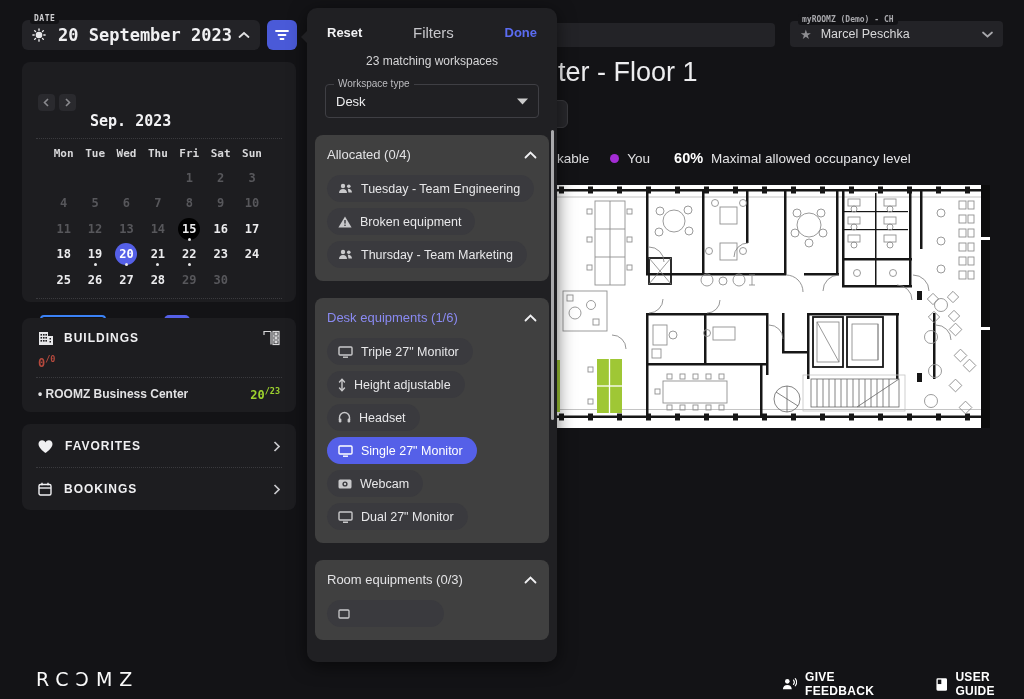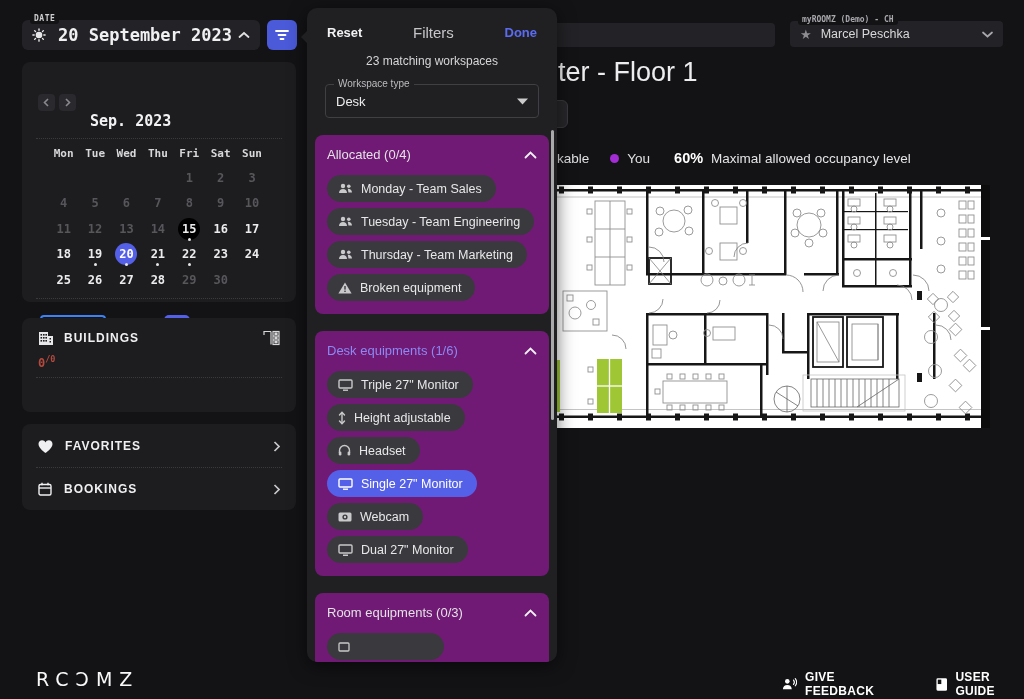--- a/index.html
+++ b/index.html
@@ -83,21 +83,21 @@
                border-bottom:7px solid transparent;border-right:7px solid #202023;}
   .p-head{display:flex;align-items:center;margin:16px 20px 0 20px;}
   .p-reset{font-size:13px;font-weight:bold;color:#f2f2f4;}
   .p-title{flex:1;text-align:center;font-size:15px;color:#c6c6ca;}
   .p-done{font-size:13px;font-weight:bold;color:#5b6cf2;}
   .p-match{text-align:center;font-size:12px;color:#d6d6d8;margin-top:13px;}
   .p-select{position:relative;margin:16px 18px 0 18px;height:34px;border:1px solid #3f3f44;border-radius:4px;
             display:flex;align-items:center;padding:0 10px;box-sizing:border-box;}
   .p-select .lbl{position:absolute;top:-7px;left:8px;font-size:10px;color:#bcbcc0;background:#202023;padding:0 4px;}
   .p-select .val{font-size:13px;color:#ececee;flex:1;}
-  .section{margin:17px 8px 0 8px;background:#701a75;border-radius:8px;padding:12px 12px 13px 12px;}
+  .section{margin:17px 8px 0 8px;background:#404040;border-radius:8px;padding:12px 12px 13px 12px;}
   .sec-head{display:flex;align-items:center;}
   .sec-title{font-size:13px;color:#e2e2e4;flex:1;}
   .sec-title.accent{color:#8a8af2;}
   .chips{display:flex;flex-direction:column;align-items:flex-start;gap:6px;margin-top:13px;}
   .chip{display:inline-flex;align-items:center;gap:8px;background:#3a3a3e;border-radius:14px;
         padding:6px 14px 6px 11px;font-size:12.5px;color:#e8e8ea;min-height:15px;}
   .chip.selected{background:#5560e8;color:#fff;}
   .chip .ic{display:flex;color:#c9c9cb;}
   .chip.selected .ic{color:#fff;}
   .chip.stub{min-width:92px;}
@@ -588,20 +588,24 @@
             <rect x="12" y="7.2" width="2" height="1.4" fill="#d8d8da"></rect>
             <rect x="12" y="11.4" width="2" height="1.4" fill="#d8d8da"></rect>
         </svg>
       </span>
     </div>
     <div id="bld-rows">
         <div class="bld-row">
           <span class="cnt mono cnt-red">0<sup>/0</sup></span>
         </div>
         <hr class="dotted" style="margin: 7px 14px 0px;">
+        <div class="bld-row">
+          <span class="nm bullet">ROOMZ Business Center</span>
+          <span class="cnt mono cnt-green">20<sup>/23</sup></span>
+        </div>
       </div>
   </div>
 
   <div class="card favbook">
     <div class="fb-row" style="margin-top:1px;">
       <span>
         <svg width="15" height="13" viewBox="0 0 15 13" fill="#f0f0f2">
             <path d="M7.5,13 C7.5,13 0.5,8.5 0.5,4 C0.5,1.8 2.2,0.3 4.1,0.3 C5.6,0.3 6.9,1.2 7.5,2.5 C8.1,1.2 9.4,0.3 10.9,0.3 C12.8,0.3 14.5,1.8 14.5,4 C14.5,8.5 7.5,13 7.5,13 Z"></path>
           </svg>
       </span>
@@ -661,53 +665,42 @@
       <div class="chips">
           <span class="chip">
             <span class="ic">
               <svg width="15" height="11" viewBox="0 0 15 11" fill="currentColor">
                 <circle cx="5" cy="3" r="2.2"></circle>
                 <path d="M1,10 C1,7.4 2.8,6 5,6 C7.2,6 9,7.4 9,10 Z"></path>
                 <circle cx="10.8" cy="3.2" r="1.8"></circle>
                 <path d="M9.8,5.8 C12,5.7 14,7 14,9.6 L10.5,9.6"></path>
               </svg>
             </span>
-            <span>Monday - Team Sales</span>
+            <span>Tuesday - Team Engineering</span>
+          </span>
+          <span class="chip">
+            <span class="ic">
+              <svg width="14" height="12" viewBox="0 0 14 12" fill="currentColor">
+                <path d="M7,0.5 L13.6,11.5 L0.4,11.5 Z"></path>
+                <rect x="6.3" y="4" width="1.4" height="3.6" fill="#3a3a3e"></rect>
+                <rect x="6.3" y="8.6" width="1.4" height="1.4" fill="#3a3a3e"></rect>
+              </svg>
+            </span>
+            <span>Broken equipment</span>
           </span>
           <span class="chip">
             <span class="ic">
               <svg width="15" height="11" viewBox="0 0 15 11" fill="currentColor">
                 <circle cx="5" cy="3" r="2.2"></circle>
                 <path d="M1,10 C1,7.4 2.8,6 5,6 C7.2,6 9,7.4 9,10 Z"></path>
                 <circle cx="10.8" cy="3.2" r="1.8"></circle>
                 <path d="M9.8,5.8 C12,5.7 14,7 14,9.6 L10.5,9.6"></path>
               </svg>
             </span>
-            <span>Tuesday - Team Engineering</span>
-          </span>
-          <span class="chip">
-            <span class="ic">
-              <svg width="15" height="11" viewBox="0 0 15 11" fill="currentColor">
-                <circle cx="5" cy="3" r="2.2"></circle>
-                <path d="M1,10 C1,7.4 2.8,6 5,6 C7.2,6 9,7.4 9,10 Z"></path>
-                <circle cx="10.8" cy="3.2" r="1.8"></circle>
-                <path d="M9.8,5.8 C12,5.7 14,7 14,9.6 L10.5,9.6"></path>
-              </svg>
-            </span>
             <span>Thursday - Team Marketing</span>
-          </span>
-          <span class="chip">
-            <span class="ic">
-              <svg width="14" height="12" viewBox="0 0 14 12" fill="currentColor">
-                <path d="M7,0.5 L13.6,11.5 L0.4,11.5 Z"></path>
-                <rect x="6.3" y="4" width="1.4" height="3.6" fill="#3a3a3e"></rect>
-                <rect x="6.3" y="8.6" width="1.4" height="1.4" fill="#3a3a3e"></rect>
-              </svg>
-            </span>
-            <span>Broken equipment</span>
           </span>
         </div>
     </div>
 
     <div class="section">
       <div class="sec-head">
         <span class="sec-title accent">Desk equipments (1/6)</span>
         <svg width="13" height="8" viewBox="0 0 13 8" fill="none" stroke="#f0f0f2" stroke-width="1.8" stroke-linecap="round">
             <polyline points="1.5,6.5 6.5,1.5 11.5,6.5"></polyline>
           </svg>

